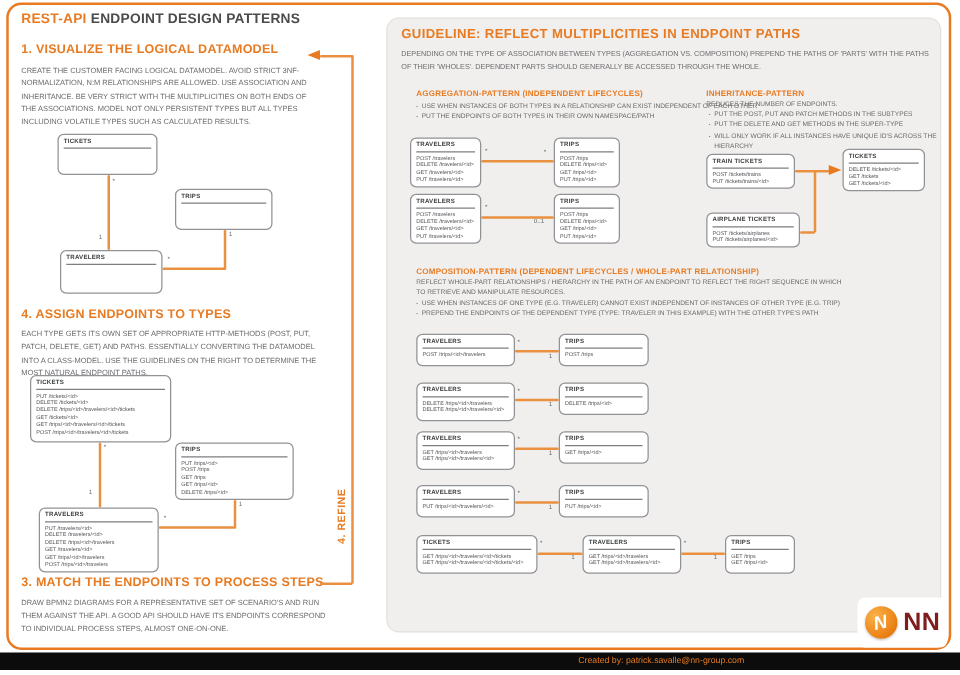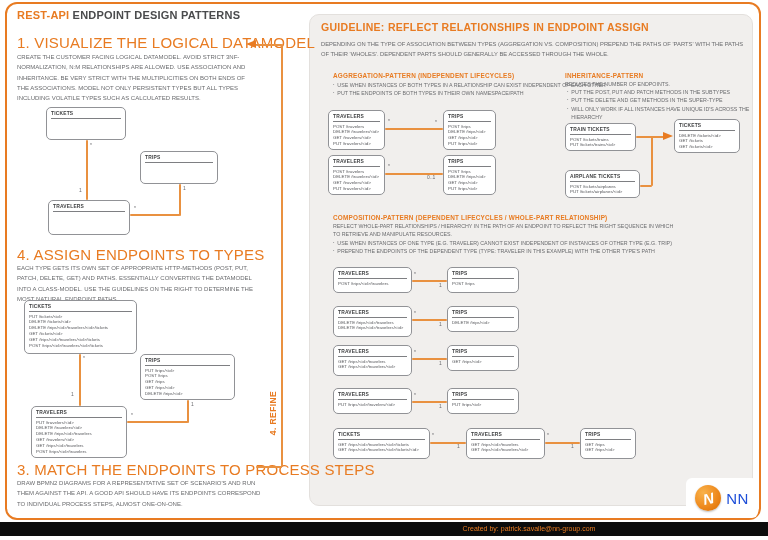--- a/index.html
+++ b/index.html
@@ -1,41 +1,41 @@
 <!DOCTYPE html>
 <html><head>
 <meta charset="utf-8">
 <style>
   *{margin:0;padding:0;box-sizing:border-box}
   html,body{width:768px;height:540px;background:#fff;font-family:"Liberation Sans",sans-serif;overflow:hidden}
   #page{position:relative;width:768px;height:540px;background:#fff}
   #poster{position:absolute;left:5px;top:2px;width:756px;height:518px;border:2px solid #e87b22;border-radius:12px;background:#fff}
   #panel{position:absolute;left:309px;top:14px;width:444px;height:492px;background:#f1efed;border:1px solid #e3e0dd;border-radius:10px}
   .abs{position:absolute}
-  .sec-head{color:#e87b22;font-weight:400;font-size:15px;letter-spacing:.2px;white-space:nowrap}
+  .sec-head{color:#e87b22;font-weight:700;font-size:10px;letter-spacing:.2px;white-space:nowrap}
   .sub-head{color:#e87b22;font-weight:700;font-size:6.4px;letter-spacing:.2px;white-space:nowrap}
   .body-txt{color:#6a6b6e;font-size:6px;line-height:1.72;text-align:left}
   .bullets .bi{display:flex;gap:3px;font-size:5.3px;color:#6a6b6e;line-height:1.55}
   .bullets .bi .m{font-size:3.8px;line-height:2.2;color:#8a8b8e}
   .ubox{position:absolute;background:#fff;border:1px solid #919296;border-radius:5px;padding:3px 4px 2px}
   .ubox-title{font-size:4.9px;font-weight:700;color:#3f4042;letter-spacing:.2px;white-space:nowrap}
   .ubox-rule{height:1px;background:#7e7f82;margin:1.5px 0 2px}
   .ubox-line{font-size:4.4px;color:#55565a;line-height:1.32;white-space:nowrap}
   .conn{position:absolute;background:#e99140;border-radius:1px}
   .mult{position:absolute;font-size:5px;color:#6a6b6e;line-height:1}
   .arrow-left{position:absolute;width:0;height:0;border-top:4.5px solid transparent;border-bottom:4.5px solid transparent;border-right:10px solid #e87b22}
   .arrow-right{position:absolute;width:0;height:0;border-top:4.5px solid transparent;border-bottom:4.5px solid transparent;border-left:10px solid #e87b22}
   #refine-label{transform:rotate(-90deg);color:#e87b22;font-weight:700;font-size:8.5px;letter-spacing:.4px}
   #guide-title{color:#e87b22;font-weight:700;font-size:10.5px;letter-spacing:.3px;white-space:nowrap}
   #credit-bar{background:#0c0c0c}
   #credit-link{font-size:7px;color:#e87b22;text-decoration:none;text-align:center}
   #logobox{background:#fff;border-radius:6px;display:flex;align-items:center;justify-content:center;gap:5px}
   #nn-circle{width:26px;height:26px;border-radius:50%;background:radial-gradient(circle at 32% 30%,#f9b24a,#ee8a1e 55%,#d96a00);display:flex;align-items:center;justify-content:center;box-shadow:0 1px 2px rgba(0,0,0,.25)}
   #nn-circle span{color:#fff;font-weight:900;font-size:15px;font-style:italic;transform:rotate(-12deg)}
-  #nn-word{font-weight:400;font-size:15px;color:#1d4ed8;letter-spacing:.5px}
+  #nn-word{font-weight:700;font-size:20px;color:#7f1d1d;letter-spacing:.5px}
 </style>
 </head>
 <body>
 
 <div id="page">
   <div id="poster"></div>
   <div id="panel"></div>
 
   <div class="abs" style="left:17px;top:9px;font-size:11px;font-weight:700;letter-spacing:.2px;white-space:nowrap">
     <span style="color:#e87b22">REST-API</span><span style="color:#4a4b4d"> ENDPOINT DESIGN PATTERNS</span>
@@ -45,21 +45,21 @@
   <div class="abs body-txt" style="left:17px;top:52px;width:233px">CREATE THE CUSTOMER FACING LOGICAL DATAMODEL. AVOID STRICT 3NF-NORMALIZATION, N:M RELATIONSHIPS ARE ALLOWED. USE ASSOCIATION AND INHERITANCE. BE VERY STRICT WITH THE MULTIPLICITIES ON BOTH ENDS OF THE ASSOCIATIONS. MODEL NOT ONLY PERSISTENT TYPES BUT ALL TYPES INCLUDING VOLATILE TYPES SUCH AS CALCULATED RESULTS.</div>
 
   <div class="abs sec-head" style="left:17px;top:246px">4. ASSIGN ENDPOINTS TO TYPES</div>
   <div class="abs body-txt" style="left:17px;top:263px;width:243px">EACH TYPE GETS ITS OWN SET OF APPROPRIATE HTTP-METHODS (POST, PUT, PATCH, DELETE, GET) AND PATHS. ESSENTIALLY CONVERTING THE DATAMODEL INTO A CLASS-MODEL. USE THE GUIDELINES ON THE RIGHT TO DETERMINE THE MOST NATURAL ENDPOINT PATHS.</div>
 
   <div class="abs sec-head" style="left:17px;top:461px">3. MATCH THE ENDPOINTS TO PROCESS STEPS</div>
   <div class="abs body-txt" style="left:17px;top:478px;width:252px">DRAW BPMN2 DIAGRAMS FOR A REPRESENTATIVE SET OF SCENARIO'S AND RUN THEM AGAINST THE API. A GOOD API SHOULD HAVE ITS ENDPOINTS CORRESPOND TO INDIVIDUAL PROCESS STEPS, ALMOST ONE-ON-ONE.</div>
 
   <div class="abs" id="refine-label" style="left:243px;top:408px;width:60px;text-align:center">4. REFINE</div>
 
-  <div class="abs" id="guide-title" style="left:321px;top:21px">GUIDELINE: REFLECT RELATIONSHIPS IN ENDPOINT ASSIGN</div>
+  <div class="abs" id="guide-title" style="left:321px;top:21px">GUIDELINE: REFLECT MULTIPLICITIES IN ENDPOINT PATHS</div>
   <div class="abs body-txt" style="left:321px;top:39px;width:424px;font-size:5.8px;line-height:1.8">DEPENDING ON THE TYPE OF ASSOCIATION BETWEEN TYPES (AGGREGATION VS. COMPOSITION) PREPEND THE PATHS OF 'PARTS' WITH THE PATHS OF THEIR 'WHOLES'. DEPENDENT PARTS SHOULD GENERALLY BE ACCESSED THROUGH THE WHOLE.</div>
 
   <div class="abs sub-head" style="left:333px;top:72px">AGGREGATION-PATTERN (INDEPENDENT LIFECYCLES)</div>
   <div class="abs bullets" style="left:333px;top:81px;width:292px">
       <div class="bi">
         <span class="m">▪</span>
         <span>USE WHEN INSTANCES OF BOTH TYPES IN A RELATIONSHIP CAN EXIST INDEPENDENT OF EACH OTHER</span>
       </div>
       <div class="bi">
         <span class="m">▪</span>

